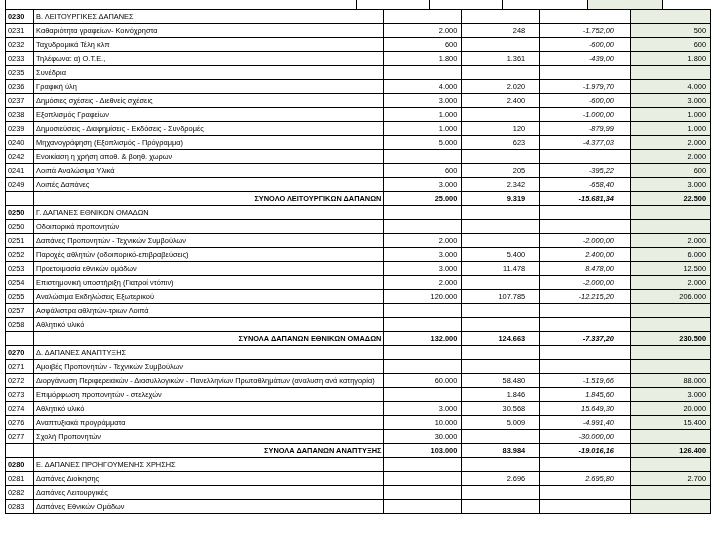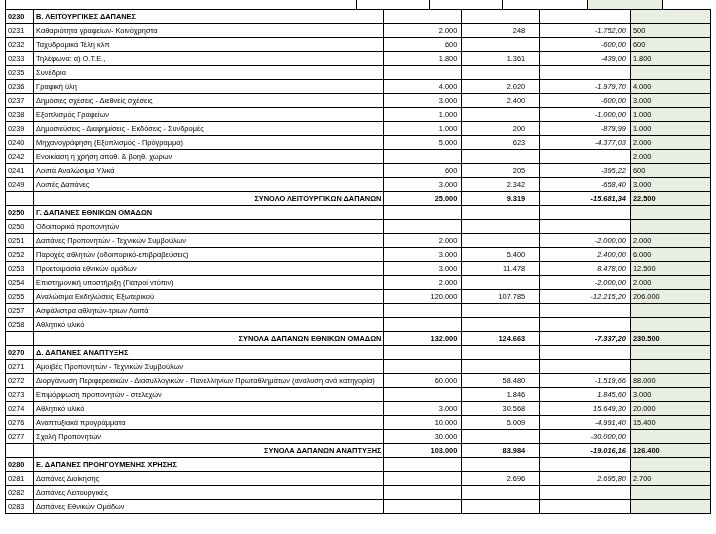--- a/index.html
+++ b/index.html
@@ -4,24 +4,24 @@
 <style>
   html,body{margin:0;padding:0;background:#ffffff;}
   body{width:716px;height:534px;font-family:"Liberation Sans",sans-serif;color:#000;}
   .sheet{position:relative;width:716px;height:534px;box-sizing:border-box;padding:0;border-radius:23px;}
   table{border-collapse:collapse;width:706px;margin:0 5px;table-layout:fixed;}
   td{border:1px solid #000;font-size:7.4px;line-height:1.05;padding:1px 2px;height:11px;vertical-align:middle;overflow:hidden;white-space:nowrap;}
   .c-code{width:26px;text-align:left;}
   .c-desc{width:324px;text-align:left;}
   .c-n1{width:72px;text-align:right;padding-right:4px;}
   .c-n2{width:72px;text-align:right;padding-right:14px;}
-  .c-n3{width:84px;text-align:right;padding-right:4px;font-style:italic;margin-top:13px;}
-  .c-n4{width:74px;padding-right:4px;background:#e9eee2;}
+  .c-n3{width:84px;text-align:right;padding-right:16px;font-style:italic;margin-top:13px;}
+  .c-n4{width:74px;text-align:right;padding-right:4px;background:#e9eee2;}
   .grp td{font-weight:bold;}
-  .grp .c-desc{font-weight:bold;}
+  .grp .c-desc{font-weight:normal;}
   .total td{font-weight:bold;}
   .total .c-desc{text-align:right;font-weight:bold;}
   .topstrip{width:706px;margin:0 5px;height:9px;display:flex;}
   .topstrip .s-a{width:350px;border-left:1px solid #000;border-right:1px solid #000;border-bottom:0;}
   .topstrip .s-b{width:72px;border-right:1px solid #000;}
   .topstrip .s-c{width:72px;border-right:1px solid #000;}
   .topstrip .s-d{width:84px;border-right:1px solid #000;}
   .topstrip .s-e{width:74px;border-right:1px solid #000;background:#e9eee2;}
 </style>
 </head>
@@ -108,21 +108,21 @@
           <td class="c-desc">Εξοπλισμός Γραφείων</td>
           <td class="c-n1">1.000</td>
           <td class="c-n2"></td>
           <td class="c-n3">-1.000,00</td>
           <td class="c-n4">1.000</td>
         </tr>
         <tr>
           <td class="c-code">0239</td>
           <td class="c-desc">Δημοσιεύσεις - Διαφημίσεις - Εκδόσεις - Συνδρομές</td>
           <td class="c-n1">1.000</td>
-          <td class="c-n2">200</td>
+          <td class="c-n2">120</td>
           <td class="c-n3">-879,99</td>
           <td class="c-n4">1.000</td>
         </tr>
         <tr>
           <td class="c-code">0240</td>
           <td class="c-desc">Μηχανογράφηση (Εξοπλισμός - Πρόγραμμα)</td>
           <td class="c-n1">5.000</td>
           <td class="c-n2">623</td>
           <td class="c-n3">-4.377,03</td>
           <td class="c-n4">2.000</td>

